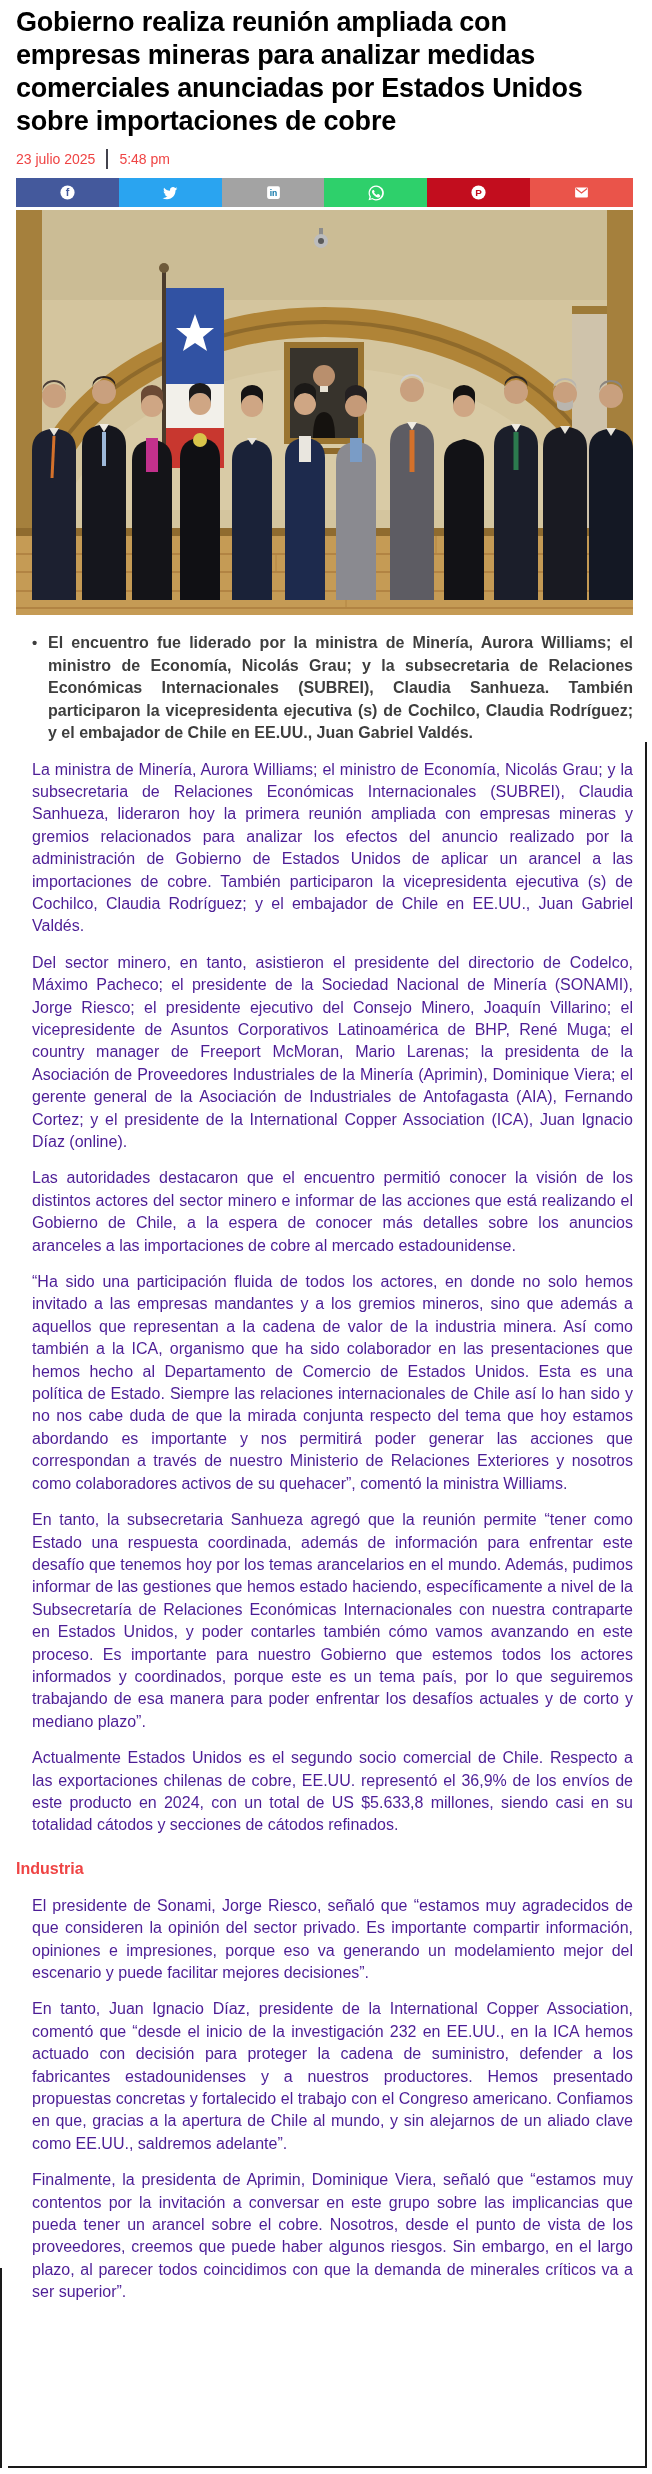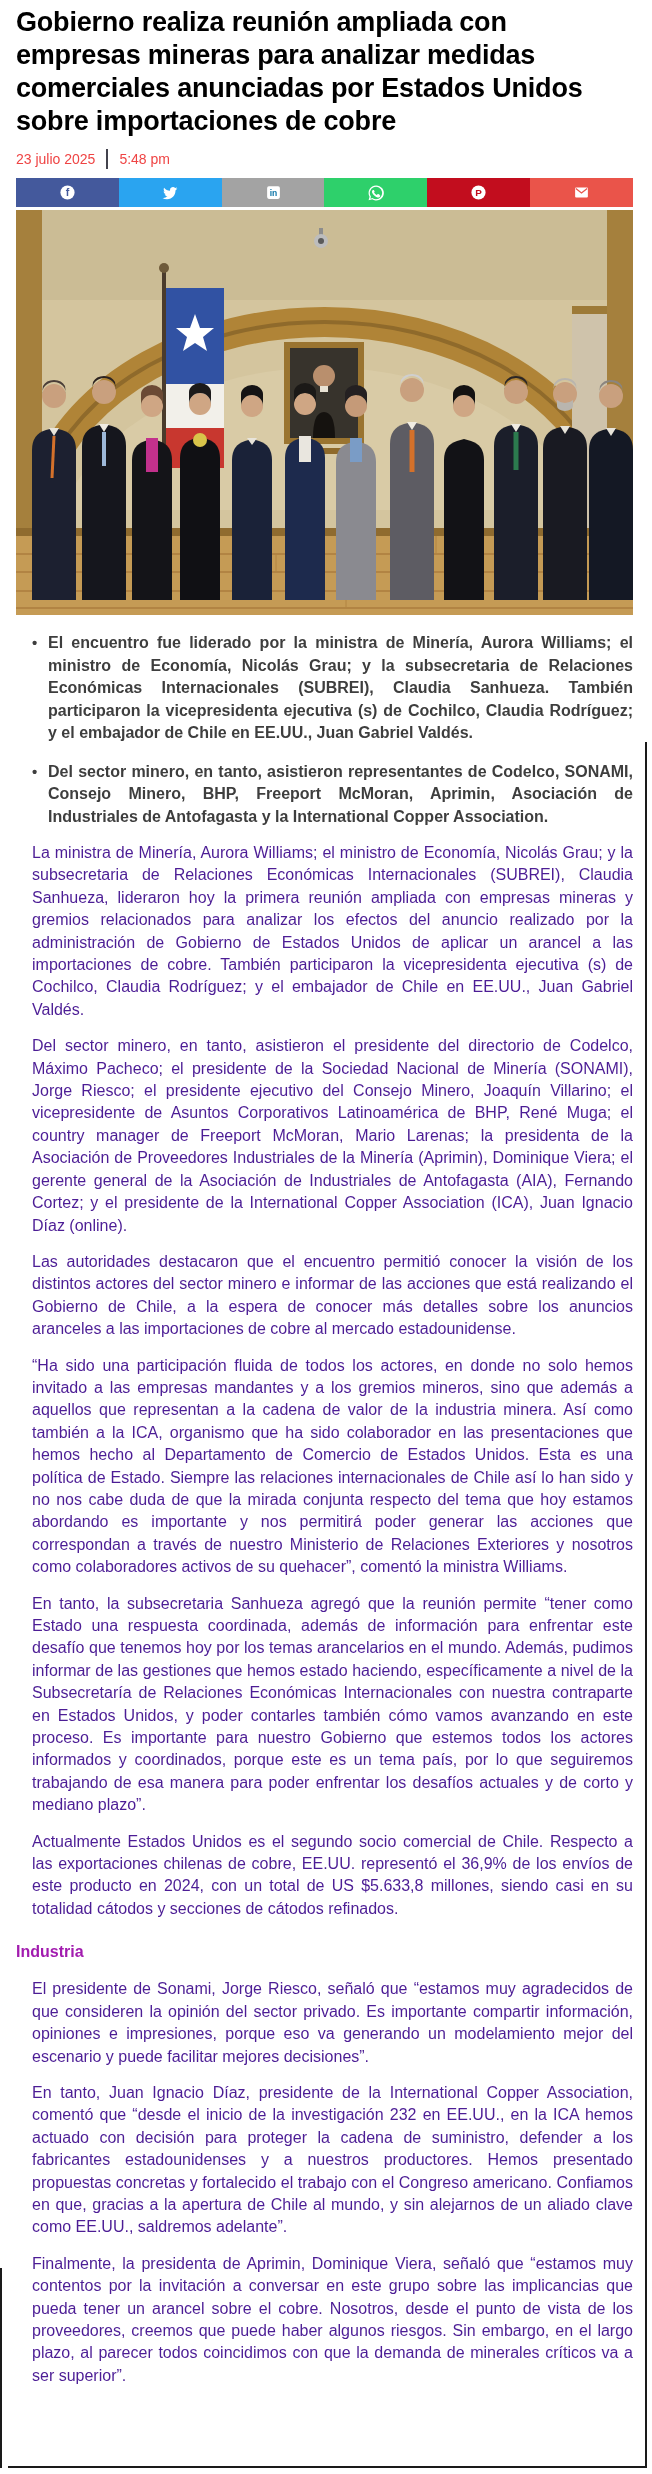--- a/index.html
+++ b/index.html
@@ -33,21 +33,21 @@
   .lead-bullets li::before {
     content:"\2022"; position:absolute; left:-16px; top:0;
     font-size:15px; color:#3e3e3e;
   }
 
   .article-body p {
     font-size:16px; line-height:22.4px; color:#4c1d95;
     text-align:justify; margin:0 0 14px 16px;
   }
   .article-body h2 {
-    font-size:16px; line-height:22px; color:#a21caf;
+    font-size:16px; line-height:22px; color:#ef4444;
     font-weight:bold; margin:21px 0 15px 0;
   }
 
   .frame-line { position:absolute; background:#1a1a1a; }
   .frame-line.right  { width:2px; left:645px; top:742px;  height:1726px; }
   .frame-line.bottom { height:2px; left:8px;  top:2466px; width:637px;  }
   .frame-line.left   { width:2px; left:0;     top:2268px; height:200px; }
 </style>
 </head>
 <body>
@@ -244,21 +244,20 @@
               <path d="M583 184 a12 12 0 0 1 24 0 l-1 -8 a12 10 0 0 0 -22 0 z" fill="#8a8580"></path>
              <path d="M573 390 v-150 q0 -16 14 -20 l8 -2 8 2 q14 4 14 20 v150 z" fill="#141824"></path>
              <path d="M590 218 l5 8 5 -8 z" fill="#e8e4da"></path>
             </g>
         </g>
       </svg>
     </div>
 
     <ul class="lead-bullets">
         <li>El encuentro fue liderado por la ministra de Minería, Aurora Williams; el ministro de Economía, Nicolás Grau; y la subsecretaria de Relaciones Económicas Internacionales (SUBREI), Claudia Sanhueza. También participaron la vicepresidenta ejecutiva (s) de Cochilco, Claudia Rodríguez; y el embajador de Chile en EE.UU., Juan Gabriel Valdés.</li>
-        <li>Del sector minero, en tanto, asistieron representantes de Codelco, SONAMI, Consejo Minero, BHP, Freeport McMoran, Aprimin, Asociación de Industriales de Antofagasta y la International Copper Association.</li>
       </ul>
 
     <div class="article-body">
         <p>La ministra de Minería, Aurora Williams; el ministro de Economía, Nicolás Grau; y la subsecretaria de Relaciones Económicas Internacionales (SUBREI), Claudia Sanhueza, lideraron hoy la primera reunión ampliada con empresas mineras y gremios relacionados para analizar los efectos del anuncio realizado por la administración de Gobierno de Estados Unidos de aplicar un arancel a las importaciones de cobre. También participaron la vicepresidenta ejecutiva (s) de Cochilco, Claudia Rodríguez; y el embajador de Chile en EE.UU., Juan Gabriel Valdés.</p>
         <p>Del sector minero, en tanto, asistieron el presidente del directorio de Codelco, Máximo Pacheco; el presidente de la Sociedad Nacional de Minería (SONAMI), Jorge Riesco; el presidente ejecutivo del Consejo Minero, Joaquín Villarino; el vicepresidente de Asuntos Corporativos Latinoamérica de BHP, René Muga; el country manager de Freeport McMoran, Mario Larenas; la presidenta de la Asociación de Proveedores Industriales de la Minería (Aprimin), Dominique Viera; el gerente general de la Asociación de Industriales de Antofagasta (AIA), Fernando Cortez; y el presidente de la International Copper Association (ICA), Juan Ignacio Díaz (online).</p>
         <p>Las autoridades destacaron que el encuentro permitió conocer la visión de los distintos actores del sector minero e informar de las acciones que está realizando el Gobierno de Chile, a la espera de conocer más detalles sobre los anuncios aranceles a las importaciones de cobre al mercado estadounidense.</p>
         <p>“Ha sido una participación fluida de todos los actores, en donde no solo hemos invitado a las empresas mandantes y a los gremios mineros, sino que además a aquellos que representan a la cadena de valor de la industria minera. Así como también a la ICA, organismo que ha sido colaborador en las presentaciones que hemos hecho al Departamento de Comercio de Estados Unidos. Esta es una política de Estado. Siempre las relaciones internacionales de Chile así lo han sido y no nos cabe duda de que la mirada conjunta respecto del tema que hoy estamos abordando es importante y nos permitirá poder generar las acciones que correspondan a través de nuestro Ministerio de Relaciones Exteriores y nosotros como colaboradores activos de su quehacer”, comentó la ministra Williams.</p>
         <p>En tanto, la subsecretaria Sanhueza agregó que la reunión permite “tener como Estado una respuesta coordinada, además de información para enfrentar este desafío que tenemos hoy por los temas arancelarios en el mundo. Además, pudimos informar de las gestiones que hemos estado haciendo, específicamente a nivel de la Subsecretaría de Relaciones Económicas Internacionales con nuestra contraparte en Estados Unidos, y poder contarles también cómo vamos avanzando en este proceso. Es importante para nuestro Gobierno que estemos todos los actores informados y coordinados, porque este es un tema país, por lo que seguiremos trabajando de esa manera para poder enfrentar los desafíos actuales y de corto y mediano plazo”.</p>
         <p>Actualmente Estados Unidos es el segundo socio comercial de Chile. Respecto a las exportaciones chilenas de cobre, EE.UU. representó el 36,9% de los envíos de este producto en 2024, con un total de US $5.633,8 millones, siendo casi en su totalidad cátodos y secciones de cátodos refinados.</p>
         <h2>Industria</h2>

